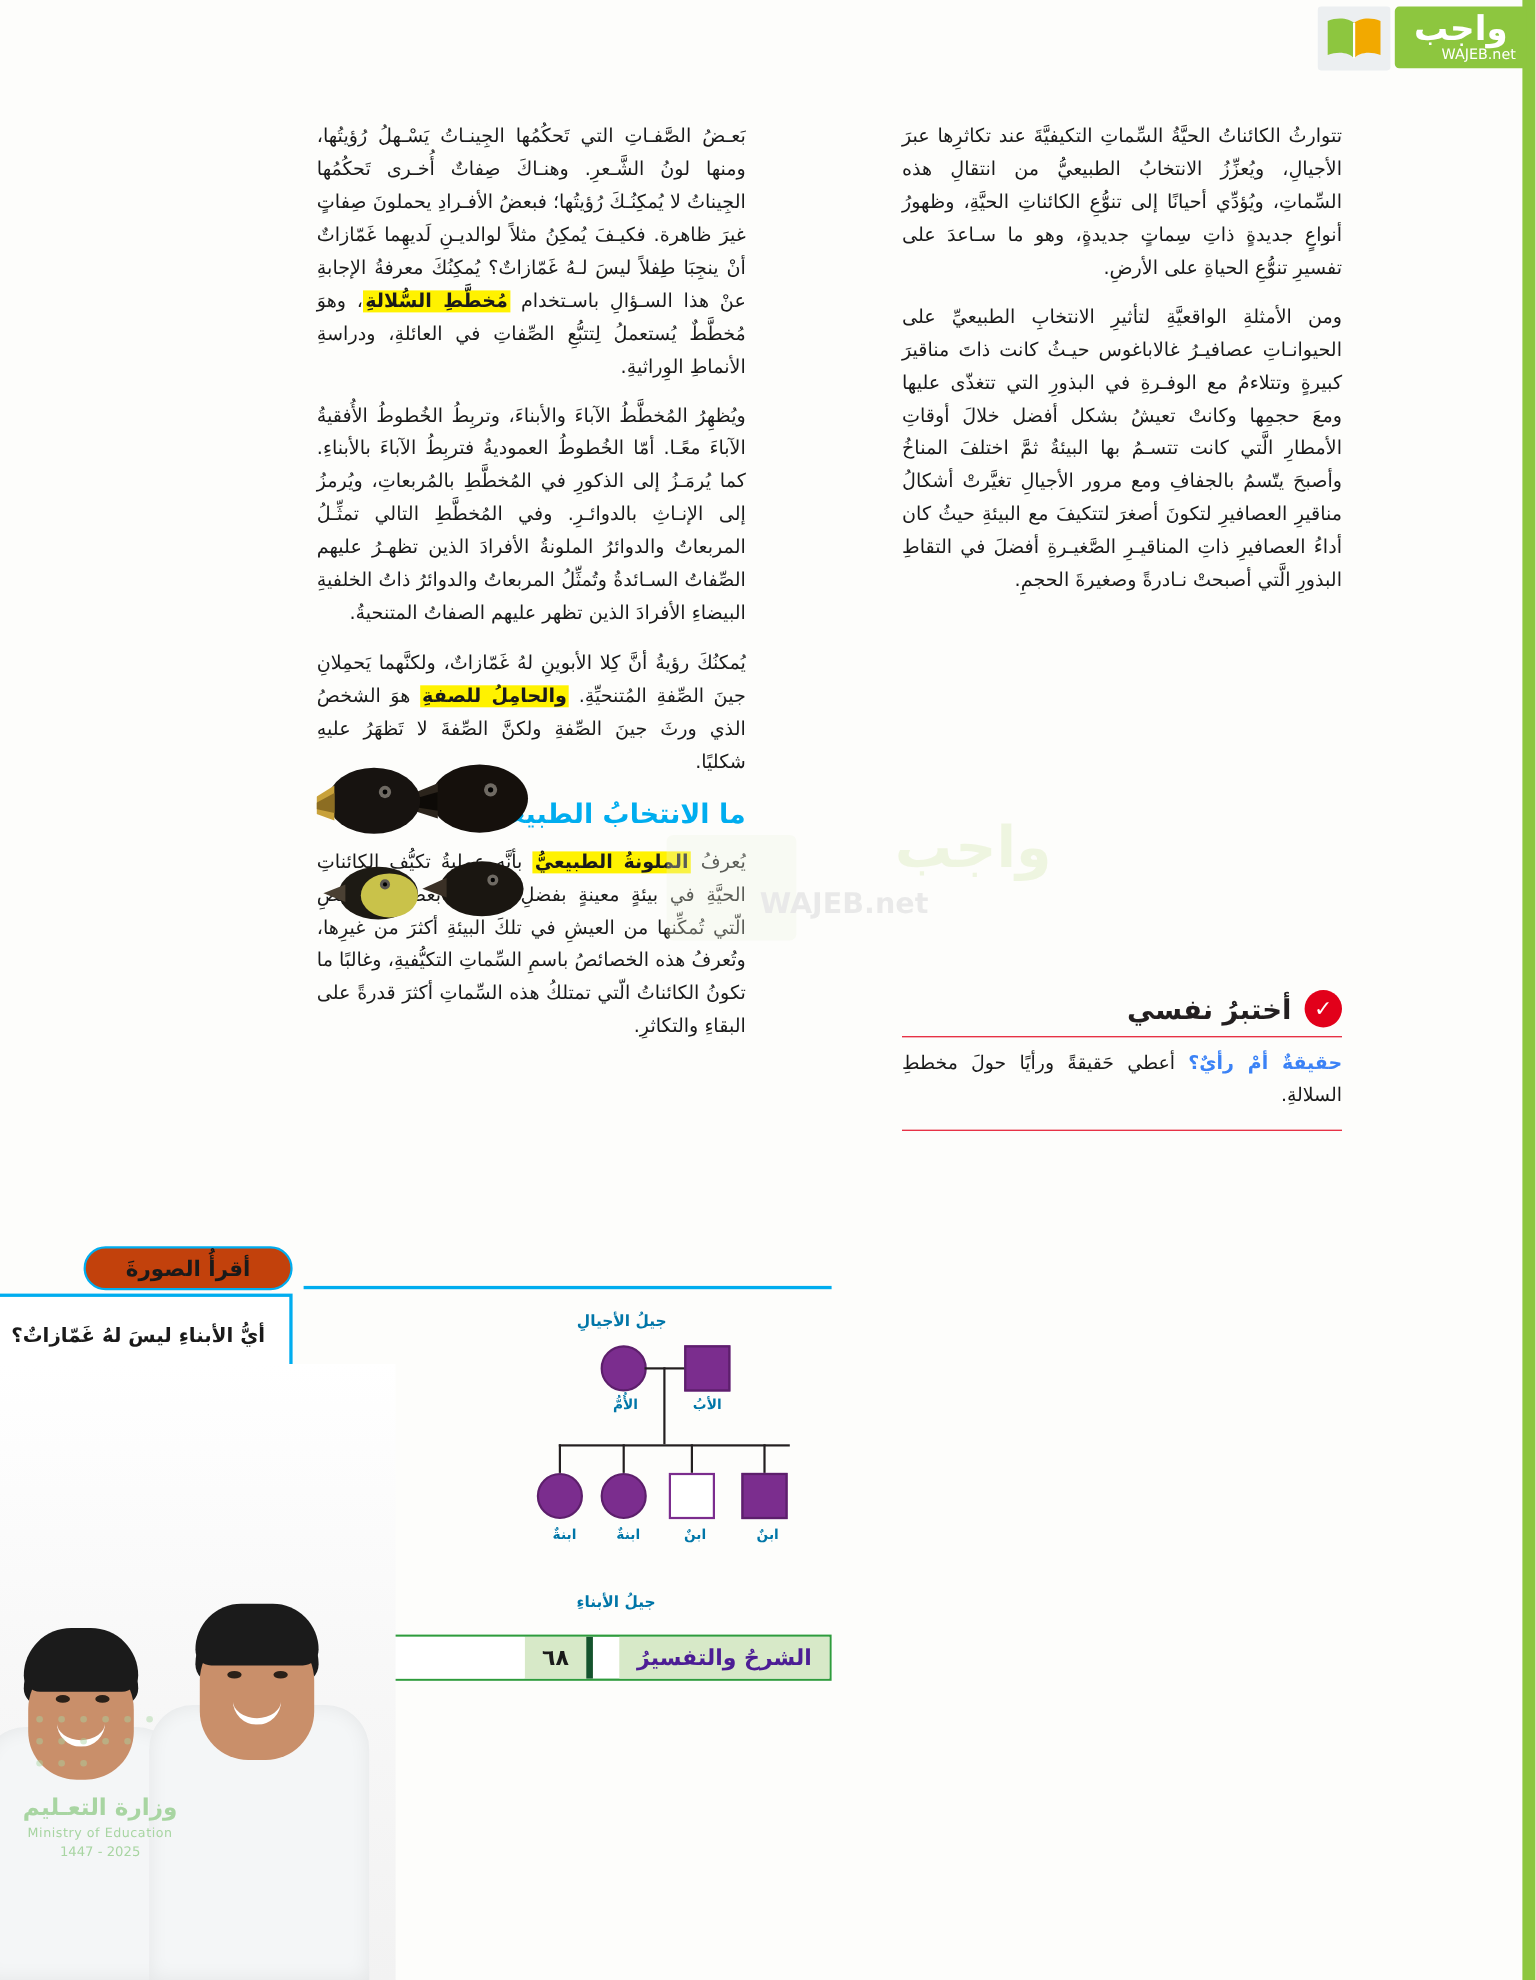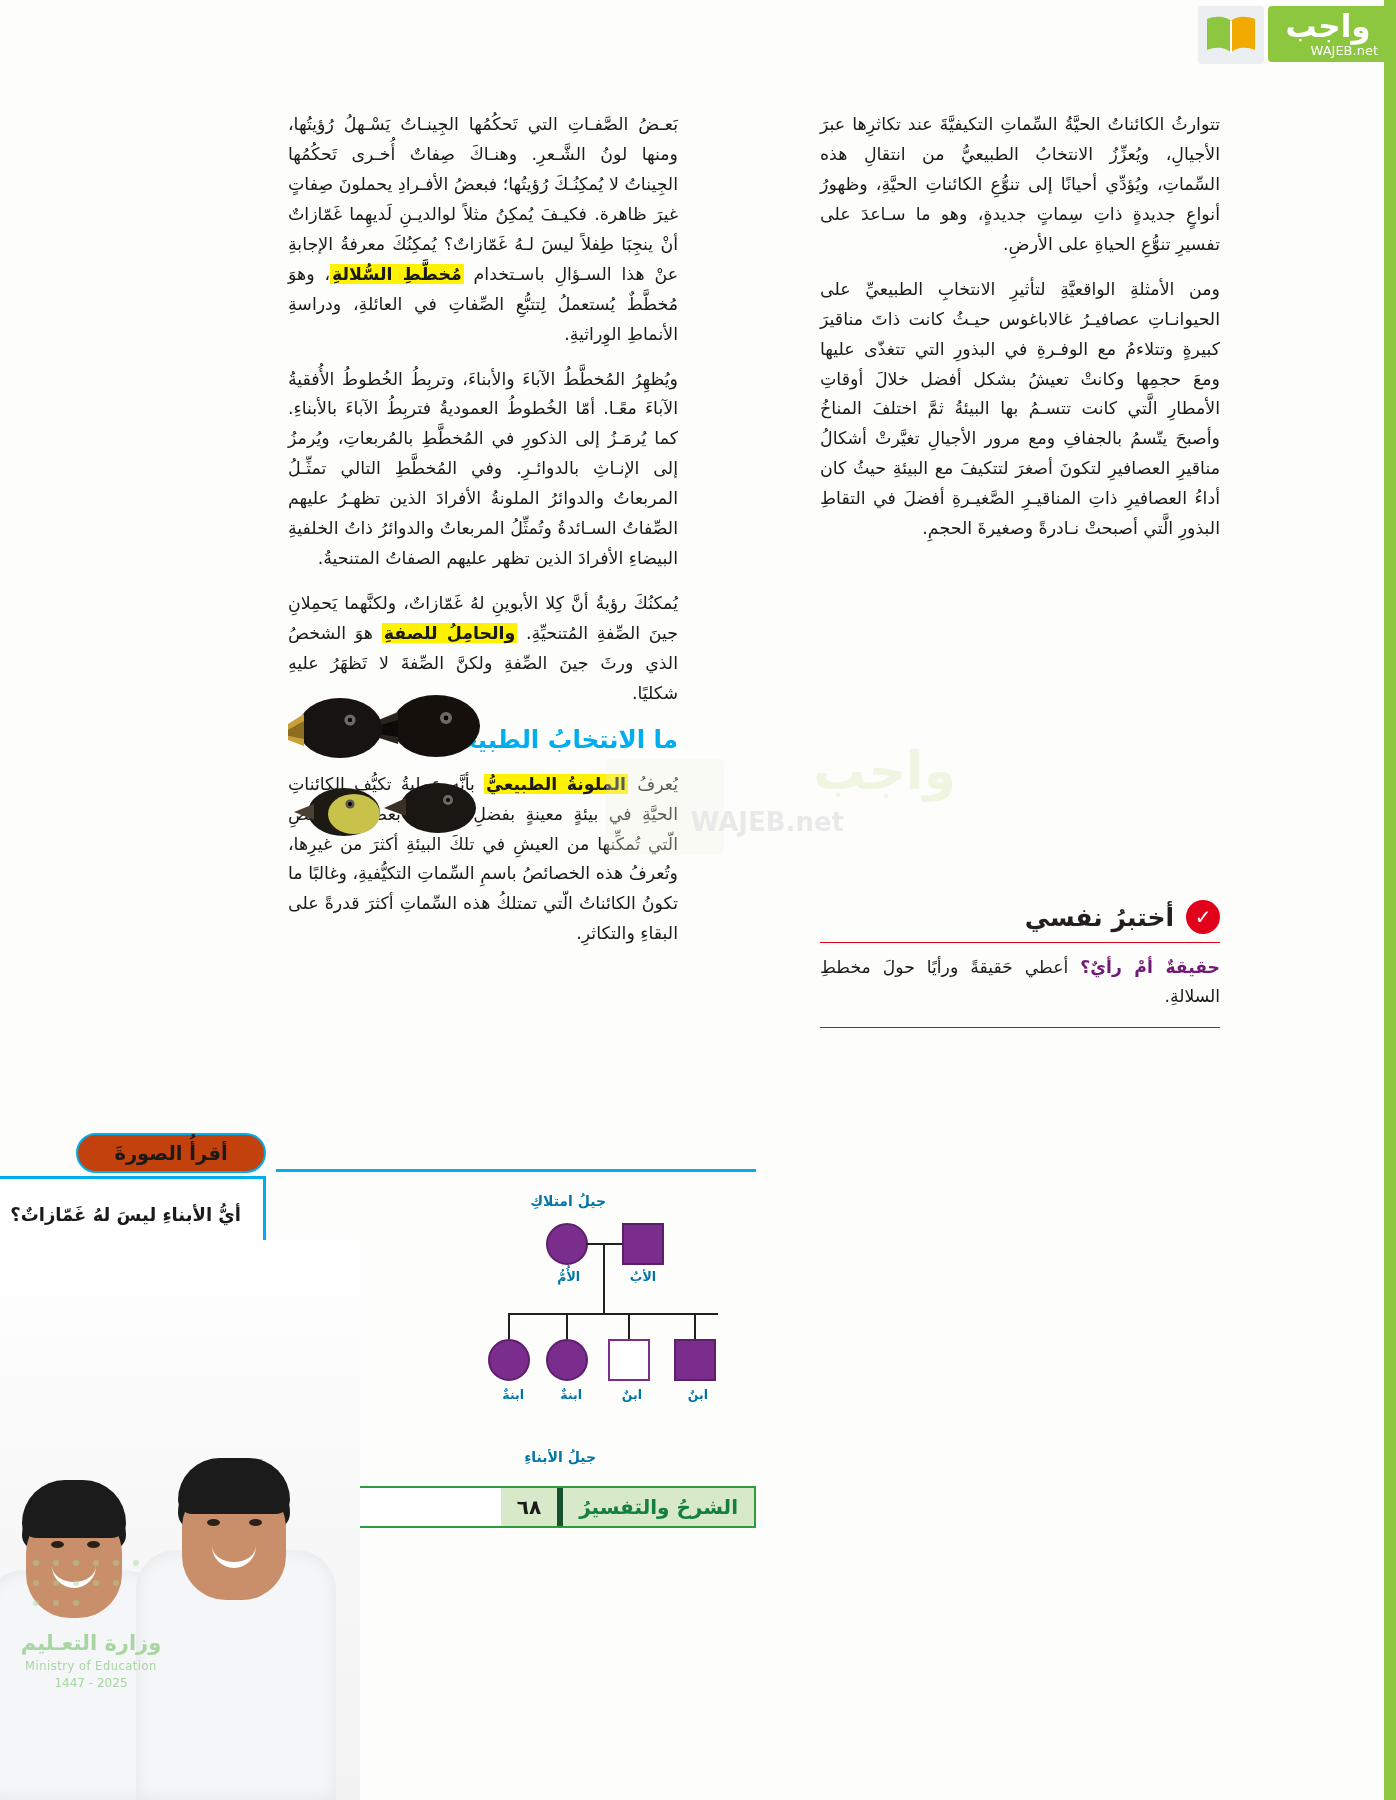--- a/index.html
+++ b/index.html
@@ -148,21 +148,21 @@
     align-items: center;
     justify-content: center;
     font-size: 20px;
     font-weight: bold;
   }
   .rule {
     border: 0;
     border-top: 1.6px solid #e2001a;
     margin: 6px 0 10px 0;
   }
-  .q-label-red { color: #701a75; font-weight: bold; }
+  .q-label-red { color: #3b82f6; font-weight: bold; }
   .q-label-blue { color: #00adef; font-weight: bold; }
   .q-text {
     font-size: 17.2px;
     line-height: 1.7;
     color: #1a1a1a;
     margin: 0 0 16px 0;
     text-align: justify;
   }
 
   
@@ -397,21 +397,22 @@
     background: #ffffff;
   }
   .footer-label {
     background: #d7e9c8;
     height: 100%;
     display: flex;
     align-items: center;
     padding: 0 16px;
     font-size: 20px;
     font-weight: bold;
-    color: #15803d;
+    color: #4c1d95;
+    margin-left: 24px;
   }
   .footer-page {
     background: #d7e9c8;
     height: 100%;
     display: flex;
     align-items: center;
     padding: 0 16px;
     font-size: 20px;
     font-weight: bold;
     color: #1a1a1a;
@@ -549,21 +550,21 @@
   <div class="read-box">
     <div class="read-line">أيُّ الأبناءِ ليسَ لهُ غَمّازاتٌ؟</div>
     <div class="read-line"><span class="hint-label">إرْشادٌ:</span> <span>ماذا يُمثِّلُ اللونُ البنفسجيُّ؟</span></div>
   </div>
 
   <div class="pedigree-panel">
     <div class="pedigree-underline"></div>
 
     <div class="ped-canvas">
 
-      <div class="gen-label" style="top:12px; right:150px;">جيلُ امتلاكِ</div>
+      <div class="gen-label" style="top:12px; right:150px;">جيلُ الأجيالِ</div>
       <div class="gen-label" style="top:268px; right:160px; color:#0076a8;">جيلُ الأبناءِ</div>
 
       <div class="circle-f" style="top:42px; right:168px;"></div>
       <div class="square-m" style="top:42px; right:92px;"></div>
       <div class="node-label" style="top:88px; right:176px;">الأُمُّ</div>
       <div class="node-label" style="top:88px; right:100px;">الأبُ</div>
 
       <div class="line-h" style="top:62px; right:134px; width:36px;"></div>
 
       <div class="line-v" style="top:62px; right:151px; height:70px;"></div>

